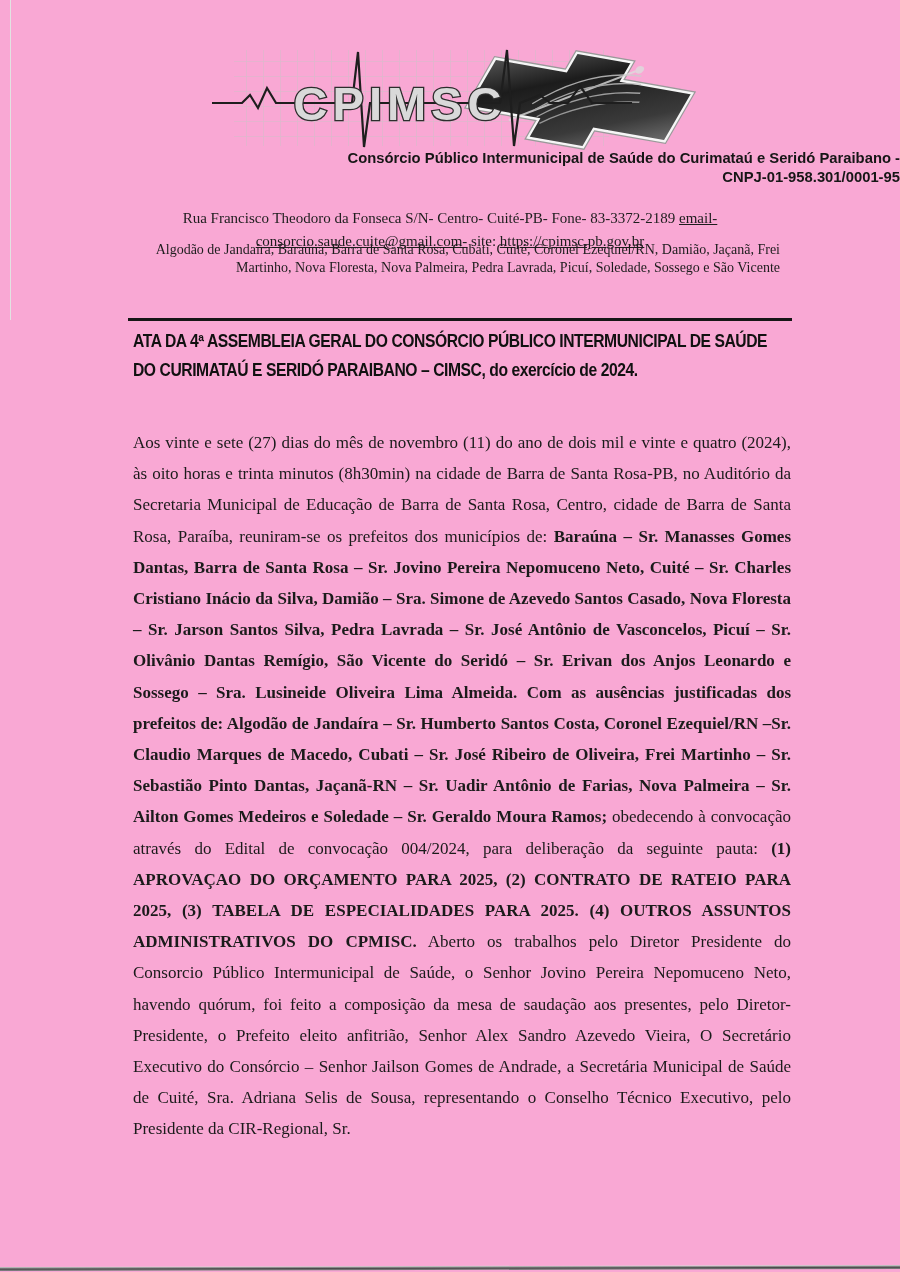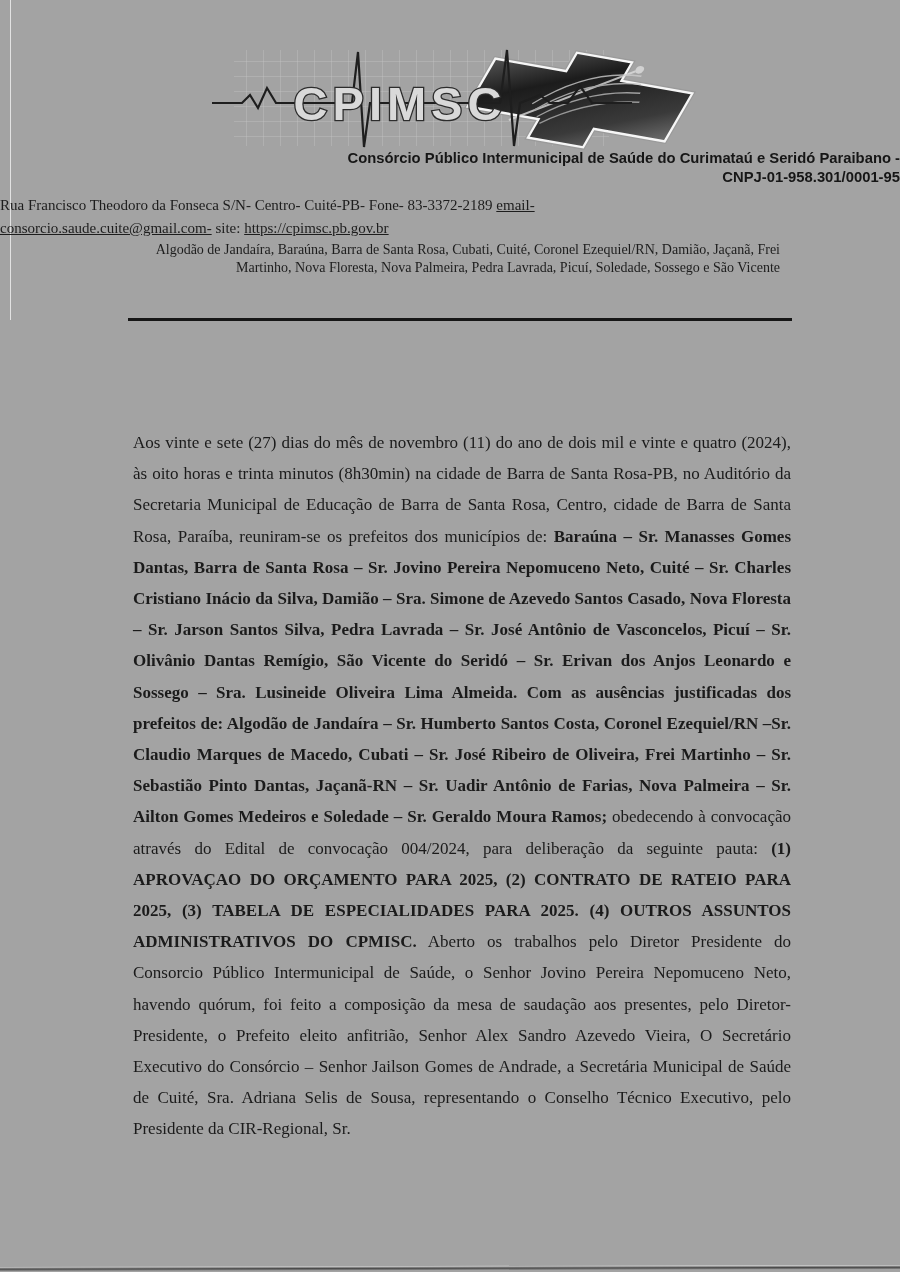--- a/index.html
+++ b/index.html
@@ -4,21 +4,21 @@
 <style>
   html,body { margin:0; padding:0; }
   body {
     width:900px; height:1272px;
     background:#f0f0f0;
     font-family:"Liberation Serif", serif;
   }
   .page {
     position:relative;
     width:900px; height:1272px;
-    background:#a3a3a3;
+    background:#f9a8d4;
     overflow:hidden;
     color:#1b1b1b;
   }
   .scan-edge-left {
     position:absolute; left:10px; top:0;
     width:1px; height:320px;
     background:#e2e2e2;
   }
   .scan-edge-bottom {
     position:absolute; left:0; bottom:2px;
@@ -32,21 +32,22 @@
   }
   .org-name {
     position:absolute; top:149px; left:0; width:900px;
     text-align:right;
     font-family:"Liberation Sans", sans-serif;
     font-weight:bold;
     font-size:14.8px; line-height:19px;
     color:#161616;
   }
   .contact {
-    position:absolute; top:194px; left:0; width:900px;
+    position:absolute; top:207px; left:0; width:900px;
+    text-align:center;
     font-size:15px; line-height:23px;
     color:#1d1d1d;
   }
   .municipalities {
     position:absolute; top:241px; left:120px; width:660px;
     text-align:right;
     font-size:14px; line-height:17.6px;
     color:#1d1d1d;
   }
   .separator-rule {
@@ -127,17 +128,21 @@
     <div class="contact">
       <div><span>Rua Francisco Theodoro da Fonseca S/N- Centro- Cuité-PB- Fone- 83-3372-2189 </span><span class="u">email-</span></div>
       <div><span class="u">consorcio.saude.cuite@gmail.com-</span><span> site: </span><span class="u">https://cpimsc.pb.gov.br</span></div>
     </div>
 
     <div class="municipalities">Algodão de Jandaíra, Baraúna, Barra de Santa Rosa, Cubati, Cuité, Coronel Ezequiel/RN, Damião, Jaçanã, Frei Martinho, Nova Floresta, Nova Palmeira, Pedra Lavrada, Picuí, Soledade, Sossego e São Vicente</div>
   </div>
 
   <div class="separator-rule"></div>
 
+  <div class="document-title">
+    <span class="tline">ATA DA 4ª ASSEMBLEIA GERAL DO CONSÓRCIO PÚBLICO INTERMUNICIPAL DE SAÚDE</span><br>
+    <span class="tline">DO CURIMATAÚ E SERIDÓ PARAIBANO – CIMSC, do exercício de 2024.</span>
+  </div>
 
   <div class="body-paragraph"><span>Aos vinte e sete (27) dias do mês de novembro (11) do ano de dois mil e vinte e quatro (2024), às oito horas e trinta minutos (8h30min) na cidade de Barra de Santa Rosa-PB, no Auditório da Secretaria Municipal de Educação de Barra de Santa Rosa, Centro, cidade de Barra de Santa Rosa, Paraíba, reuniram-se os prefeitos dos municípios de: </span><span class="b">Baraúna – Sr. Manasses Gomes Dantas, Barra de Santa Rosa – Sr. Jovino Pereira Nepomuceno Neto, Cuité – Sr. Charles Cristiano Inácio da Silva, Damião – Sra. Simone de Azevedo Santos Casado, Nova Floresta – Sr. Jarson Santos Silva, Pedra Lavrada – Sr. José Antônio de Vasconcelos, Picuí – Sr. Olivânio Dantas Remígio, São Vicente do Seridó – Sr. Erivan dos Anjos Leonardo e Sossego – Sra. Lusineide Oliveira Lima Almeida. Com as ausências justificadas dos prefeitos de: Algodão de Jandaíra – Sr. Humberto Santos Costa, Coronel Ezequiel/RN –Sr. Claudio Marques de Macedo, Cubati – Sr. José Ribeiro de Oliveira, Frei Martinho – Sr. Sebastião Pinto Dantas, Jaçanã-RN – Sr. Uadir Antônio de Farias, Nova Palmeira – Sr. Ailton Gomes Medeiros e Soledade – Sr. Geraldo Moura Ramos;</span><span> obedecendo à convocação através do Edital de convocação 004/2024, para deliberação da seguinte pauta: </span><span class="b">(1) APROVAÇAO DO ORÇAMENTO PARA 2025, (2) CONTRATO DE RATEIO PARA 2025, (3) TABELA DE ESPECIALIDADES PARA 2025. (4) OUTROS ASSUNTOS ADMINISTRATIVOS DO CPMISC.</span><span> Aberto os trabalhos pelo Diretor Presidente do Consorcio Público Intermunicipal de Saúde, o Senhor Jovino Pereira Nepomuceno Neto, havendo quórum, foi feito a composição da mesa de saudação aos presentes, pelo Diretor-Presidente, o Prefeito eleito anfitrião, Senhor Alex Sandro Azevedo Vieira, O Secretário Executivo do Consórcio – Senhor Jailson Gomes de Andrade, a Secretária Municipal de Saúde de Cuité, Sra. Adriana Selis de Sousa, representando o Conselho Técnico Executivo, pelo Presidente da CIR-Regional, Sr.</span></div>
 
   <div class="scan-edge-bottom"></div>
 </div>
 
 </body></html>

